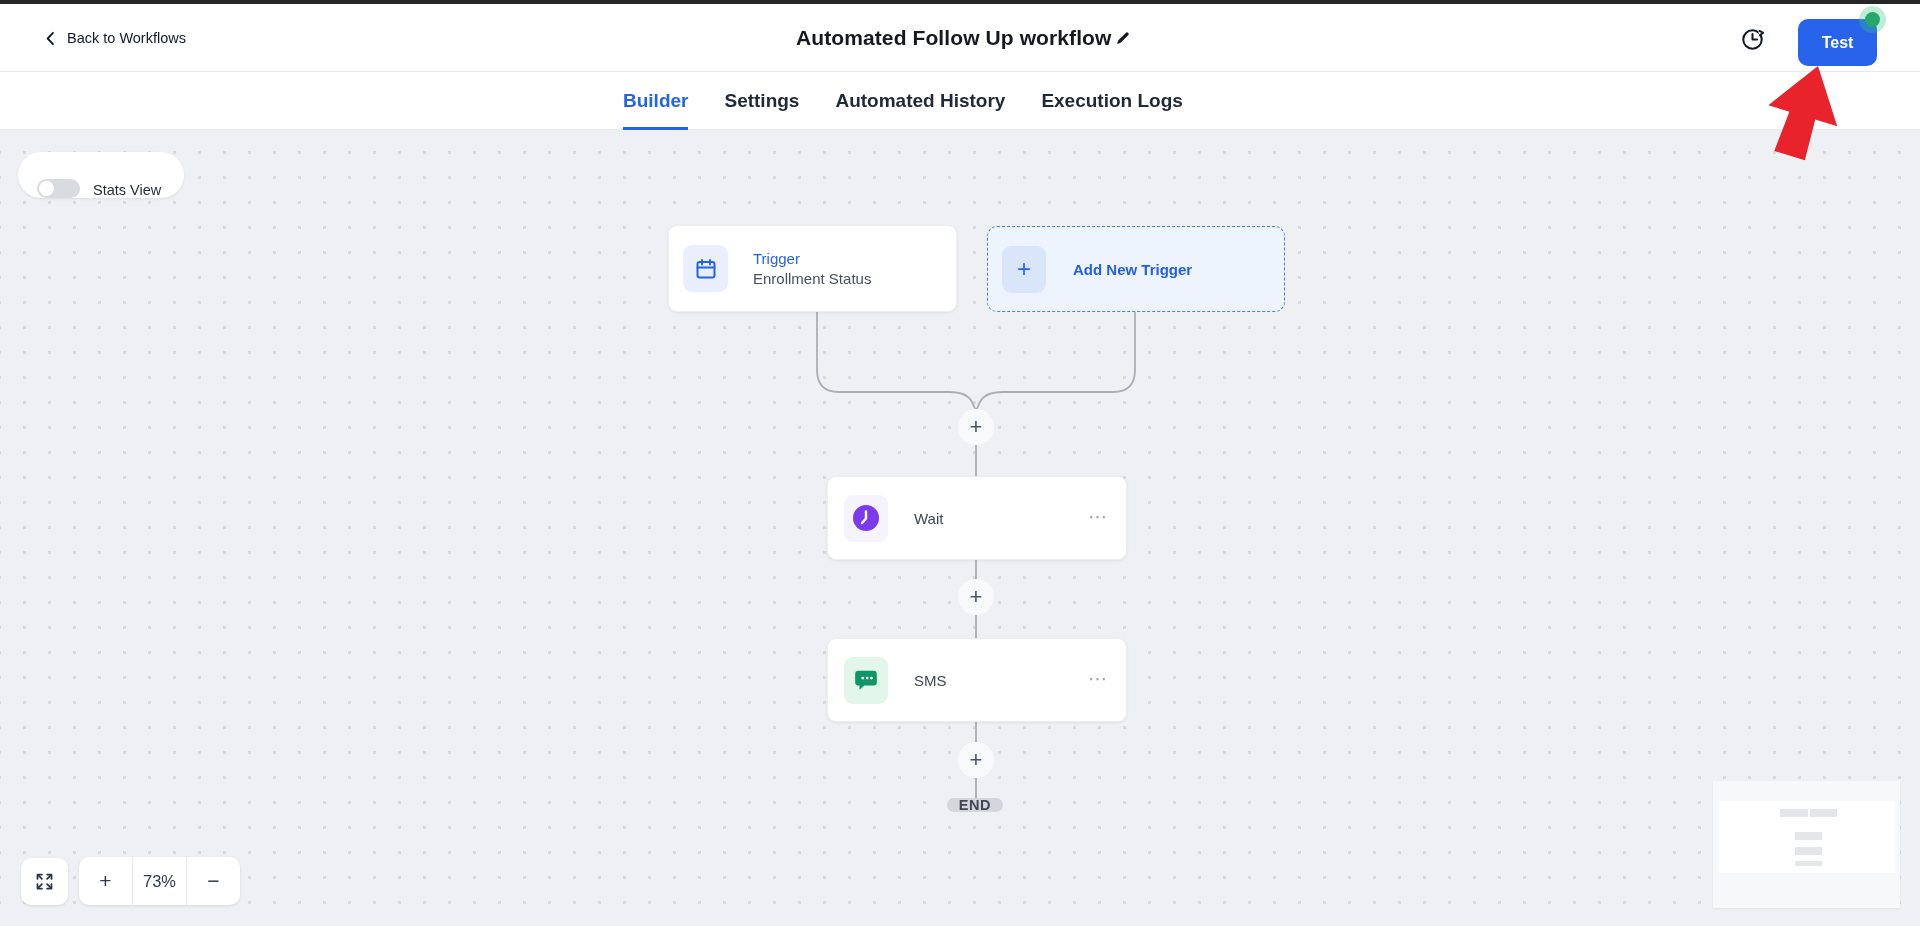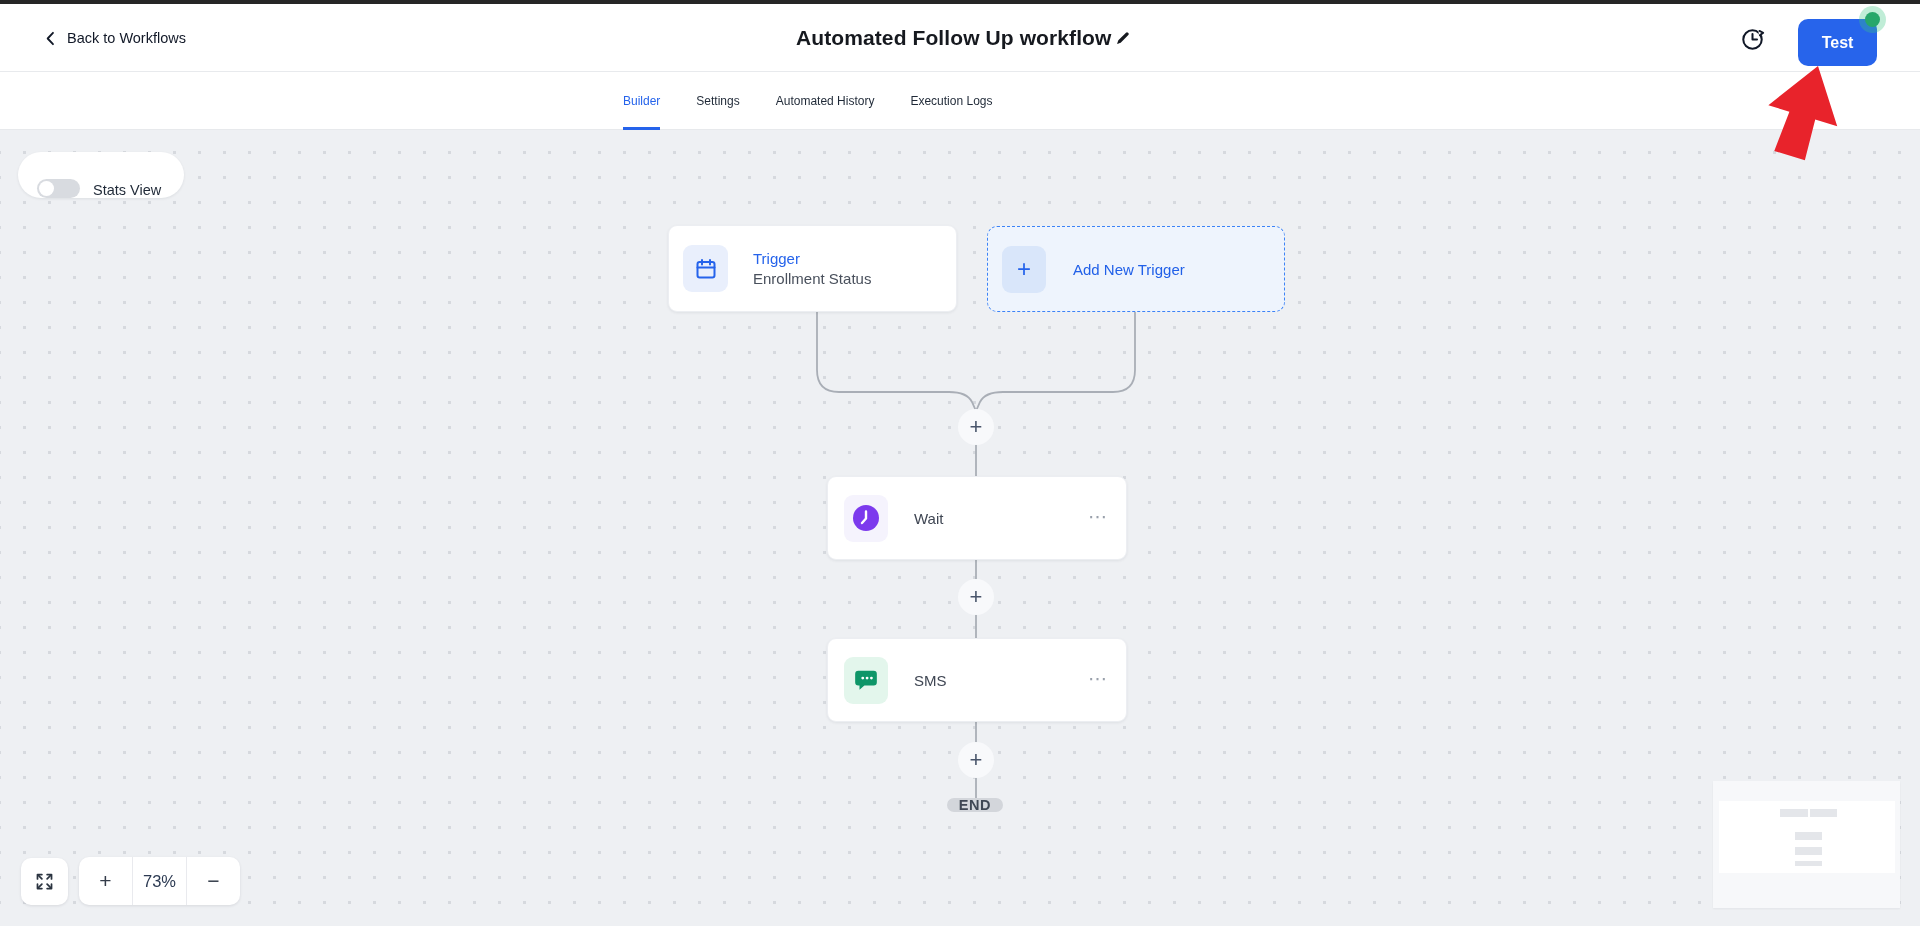--- a/index.html
+++ b/index.html
@@ -17,21 +17,21 @@
   .title-wrap { position:absolute; left:752px; top:0; height:68px; display:flex; align-items:center; gap:4px;margin-left:44px; }
   .page-title { font-size:21px; font-weight:600; color:#16191f; letter-spacing:.1px; }
   .hist-btn { position:absolute; left:1736px; top:19px; width:32px; height:32px; display:flex; align-items:center; justify-content:center; cursor:pointer; }
   .save-btn { position:absolute; left:1798px; top:15px; width:79px; height:47px; background:#2764eb; border:none; border-radius:10px; color:#ffffff; font-size:16px; font-weight:600; font-family:"Liberation Sans",sans-serif; cursor:pointer; }
   .green-halo { position:absolute; left:1859px; top:2px; width:27px; height:27px; border-radius:50%; background:rgba(60,200,130,.32); display:flex; align-items:center; justify-content:center; }
   .green-dot { width:15px; height:15px; border-radius:50%; background:#27a76a; }
 
   
   .tabbar { position:absolute; left:0; top:72px; width:1920px; height:58px; background:#ffffff; border-bottom:1px solid #e7e9ec; }
   .tabs { position:absolute; left:623px; top:0; height:58px; display:flex; gap:36px; }
-  .tab { height:58px; display:flex; align-items:center; font-size:12px; color:#1f2937; cursor:pointer; border-bottom:3px solid transparent; padding-top:2px; }
+  .tab { height:58px; display:flex; align-items:center; font-size:19px; color:#1f2937; cursor:pointer; border-bottom:3px solid transparent; padding-top:2px;font-weight:bold; }
   .tab.active { color:#2563eb; border-bottom-color:#2563eb; }
   .test-btn { position:absolute; left:1533px; top:76px; width:150px; height:40px; border:none; border-radius:10px; background:#edf2fe; color:#2563eb; font-size:15px; font-weight:500; font-family:"Liberation Sans",sans-serif; cursor:pointer; }
   .draft-lbl { position:absolute; left:1720px; top:92px; font-size:15.5px; color:#111827; }
   .pub-toggle { position:absolute; left:1763px; top:92px; width:44px; height:19px; border-radius:10px; background:#f0f1f4; border:1px solid #d6d9dd; cursor:pointer; }
   .pub-toggle .knob { position:absolute; left:1px; top:1px; width:15px; height:15px; border-radius:50%; background:#ffffff; border:1px solid #cfd3d8; }
   .publish-lbl { position:absolute; left:1812px; top:92px; font-size:15.5px; color:#111827; }
 
   
   .canvas-bg { position:absolute; left:0; top:130px; width:1920px; height:796px;
     background-color:#eef0f3;
@@ -45,21 +45,21 @@
   .stats-pill .lbl { font-size:14.5px; color:#1f2937; }
 
   .node { position:absolute; background:#ffffff; border:1px solid #eceef2; border-radius:9px; box-shadow:0 1px 3px rgba(16,24,40,.07); display:flex; align-items:center; z-index:2; cursor:pointer; }
   .node .icon-sq { border-radius:9px; display:flex; align-items:center; justify-content:center; flex:0 0 auto; }
   .trigger-card { left:668px; top:225px; width:289px; height:87px; padding-left:14px; gap:25px; }
   .trigger-card .icon-sq { width:45px; height:47px; background:#e9effc; }
   .trigger-title { font-size:15px; font-weight:400; color:#2563eb; margin-bottom:3px; }
   .trigger-sub { font-size:15px; color:#49505c; }
   .add-card { left:987px; top:226px; width:298px; height:86px; background:#eef4fd; border:1.5px dashed #3d83f6; border-radius:10px; padding-left:14px; gap:27px; box-shadow:none; }
   .add-card .icon-sq { width:44px; height:47px; background:#d9e6fa; color:#2563eb; font-size:24px; font-weight:500; }
-  .add-lbl { font-size:15px; font-weight:400; color:#2160e8; }
+  .add-lbl { font-size:15px; font-weight:700; color:#2160e8; }
   .step-card { left:827px; top:476px; width:300px; height:84px; padding-left:16px; gap:26px; }
   .step-card .icon-sq { width:44px; height:47px; }
   .step-lbl { font-size:15px; color:#3f4653; }
   .dots-menu { position:absolute; right:18px; top:50%; transform:translateY(-58%); color:#99a0ab; font-size:19px; letter-spacing:1px; cursor:pointer; }
 
   .plus-node { position:absolute; width:36px; height:36px; margin-left:-18px; margin-top:-18px; border-radius:50%; background:#f8f9fb; display:flex; align-items:center; justify-content:center; color:#49556b; font-size:22px; font-weight:400; z-index:3; cursor:pointer; line-height:1; }
   .end-pill { position:absolute; left:947px; top:798px; width:56px; height:14px; border-radius:16px; background:#d3d6db; display:flex; align-items:center; justify-content:center; font-size:14.5px; font-weight:600; letter-spacing:.6px; color:#3f4754; z-index:3; }
 
   .expand-btn { position:absolute; left:21px; top:858px; width:47px; height:47px; background:#ffffff; border-radius:10px; box-shadow:0 1px 3px rgba(16,24,40,.1); display:flex; align-items:center; justify-content:center; z-index:4; cursor:pointer; }
   .zoom-pill { position:absolute; left:79px; top:857px; width:161px; height:48px; background:#ffffff; border-radius:10px; box-shadow:0 1px 3px rgba(16,24,40,.1); display:flex; z-index:4; }

